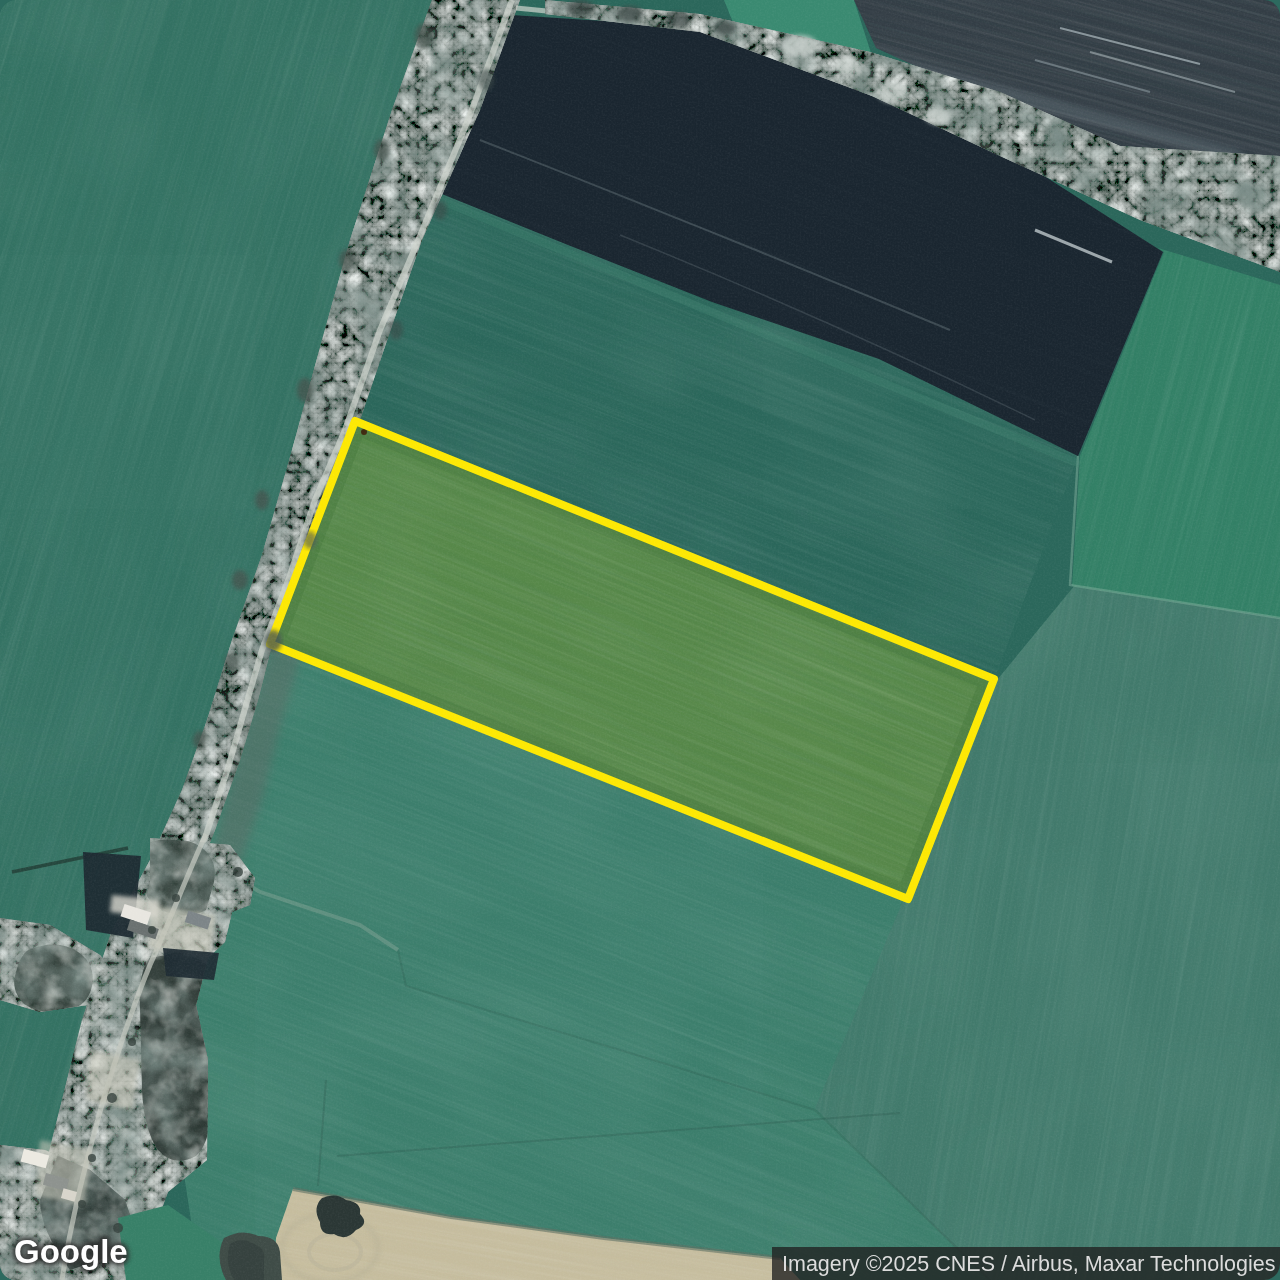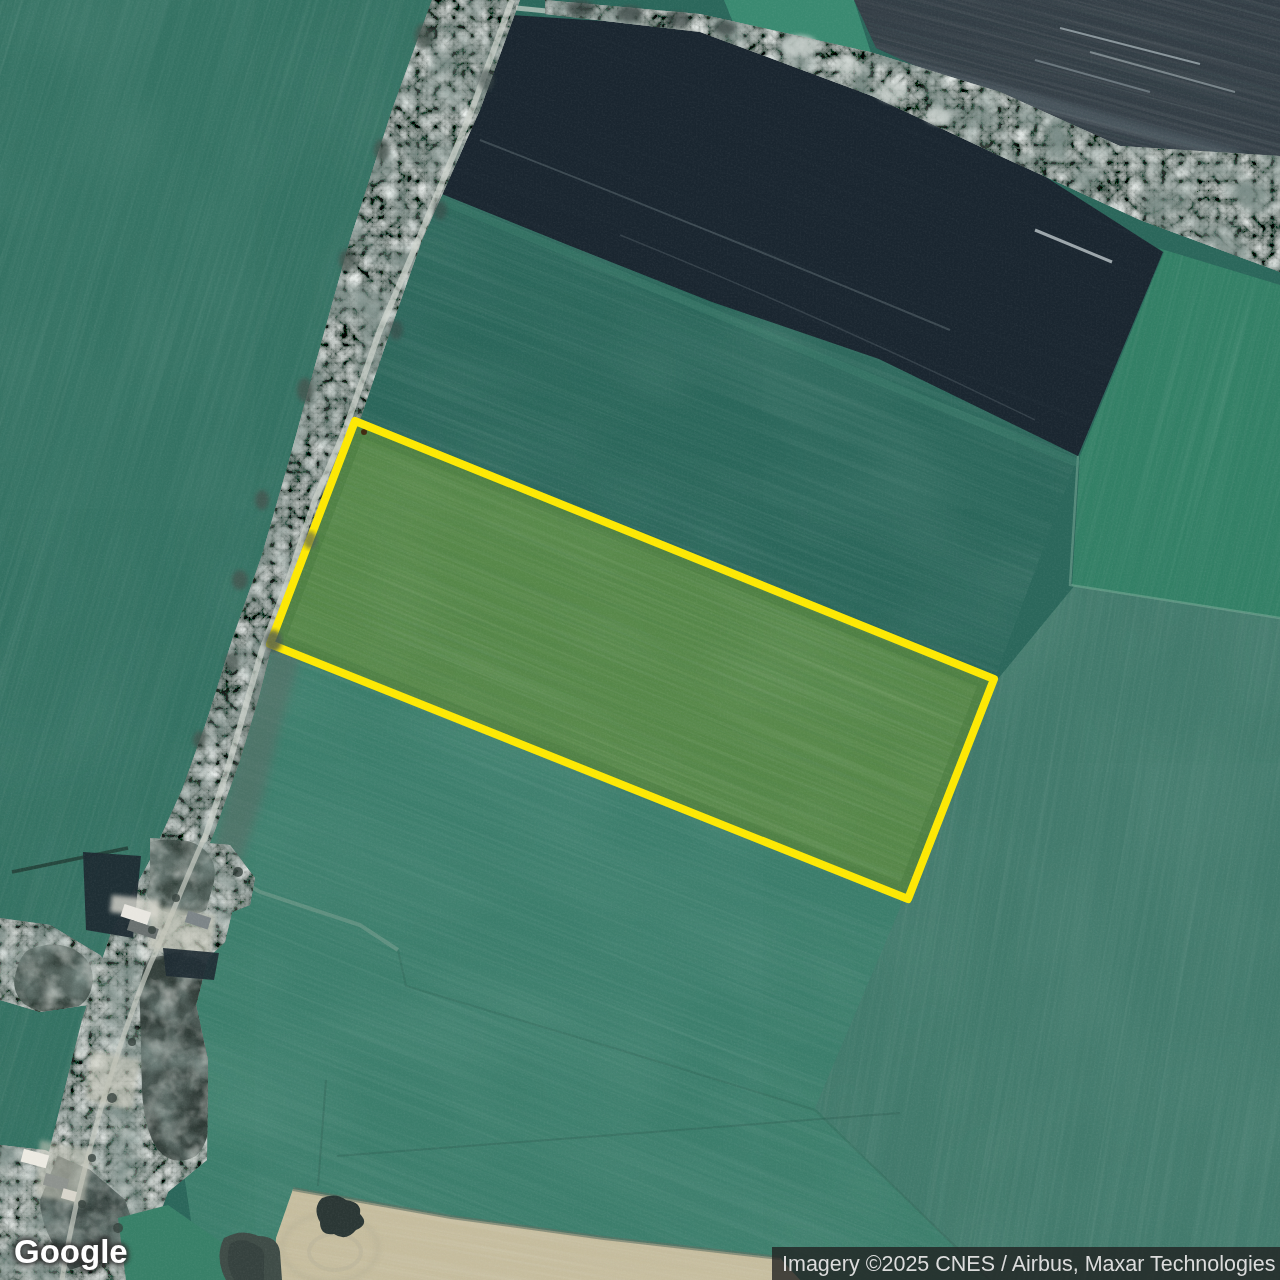--- a/index.html
+++ b/index.html
@@ -1,16 +1,16 @@
 <!DOCTYPE html>
 <html><head>
 <meta charset="utf-8">
 <style>
   html,body{margin:0;padding:0;background:#2d6a5f;}
-  #map{position:relative;width:1280px;height:1280px;overflow:hidden;font-family:"Liberation Sans",sans-serif;}
+  #map{position:relative;width:1280px;height:1280px;overflow:hidden;font-family:"Liberation Sans",sans-serif;border-radius:16px;}
 </style>
 </head>
 <body>
 
 <div id="map">
 <svg width="1280" height="1280" viewBox="0 0 1280 1280" xmlns="http://www.w3.org/2000/svg">
 <defs>
   <filter id="fTree" x="-2%" y="-2%" width="104%" height="104%">
     <feTurbulence type="turbulence" baseFrequency="0.055" numOctaves="4" seed="7"></feTurbulence>
     <feColorMatrix type="matrix" values="0.62 0.62 0.62 0 -0.33  0.62 0.62 0.62 0 -0.29  0.62 0.62 0.62 0 -0.31  0 0 0 0 1"></feColorMatrix>

